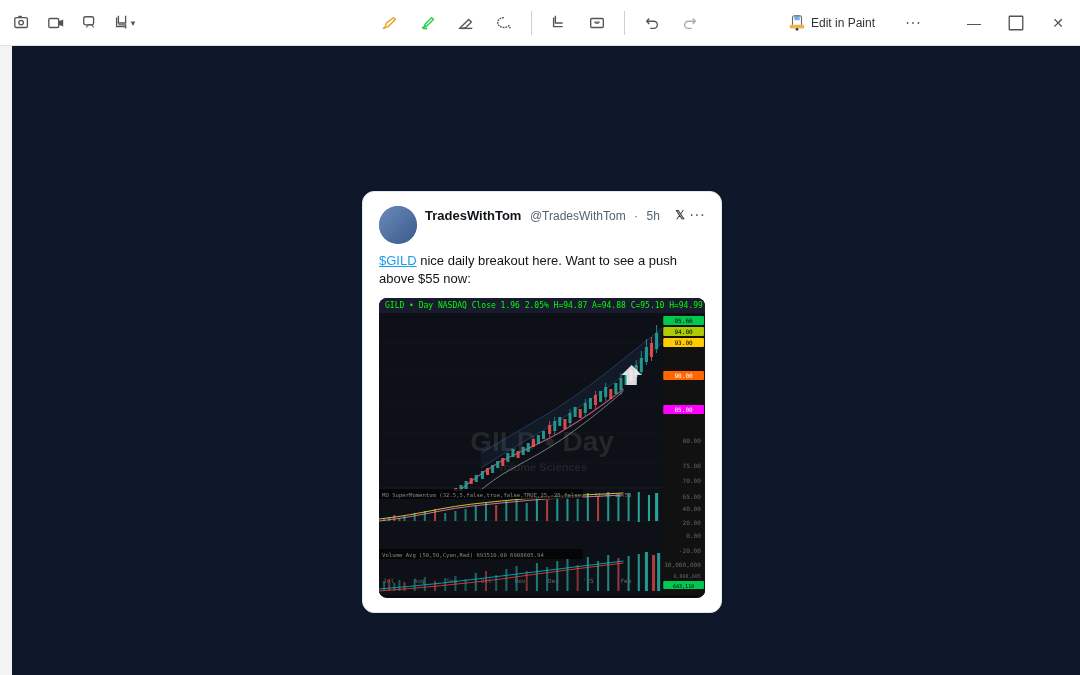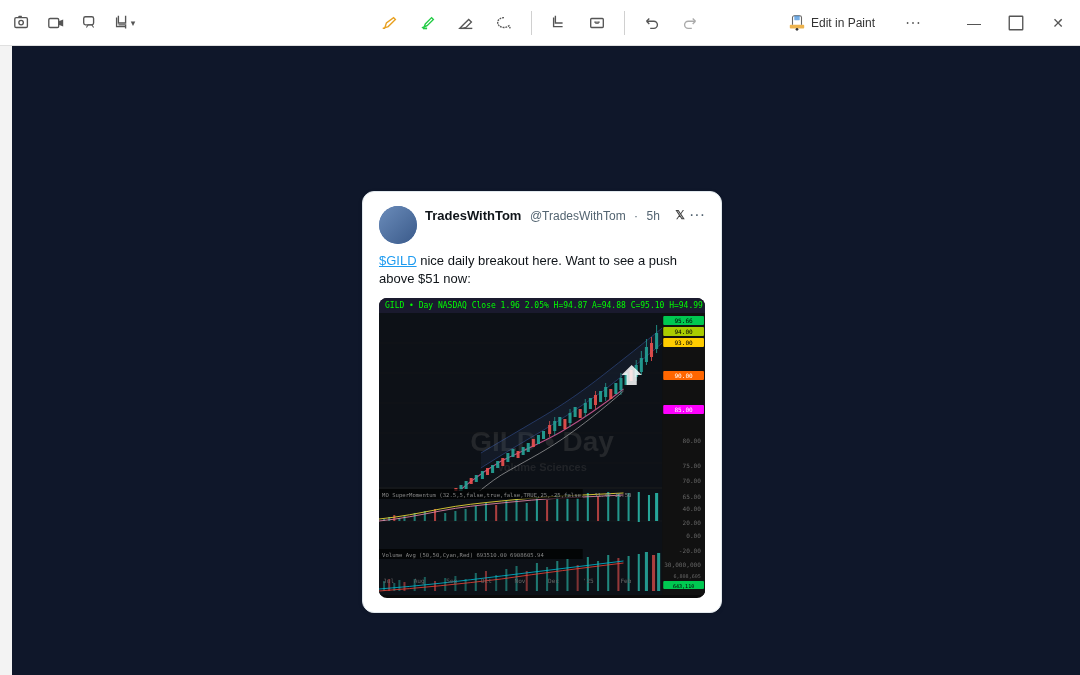--- a/index.html
+++ b/index.html
@@ -385,21 +385,21 @@
         <span class="tweet-time">5h</span>
       </div>
       <div class="tweet-header-right">
         <span class="xi-badge">𝕏</span>
         <span class="more-icon">···</span>
       </div>
     </div>
 
     <div class="tweet-text">
       <span class="ticker">$GILD</span>
-      <span> nice daily breakout here. Want to see a push above $51 now:</span>
+      <span> nice daily breakout here. Want to see a push above $55 now:</span>
     </div>
 
     <div class="chart-container">
 
       <div class="chart-header-bar">
         <span>GILD • Day  NASDAQ  Close 1.96  2.05%  H=94.87  A=94.88  C=95.10  H=94.99  C+95.10  O=  V=...</span>
       </div>
 
       <div class="chart-body">
 

